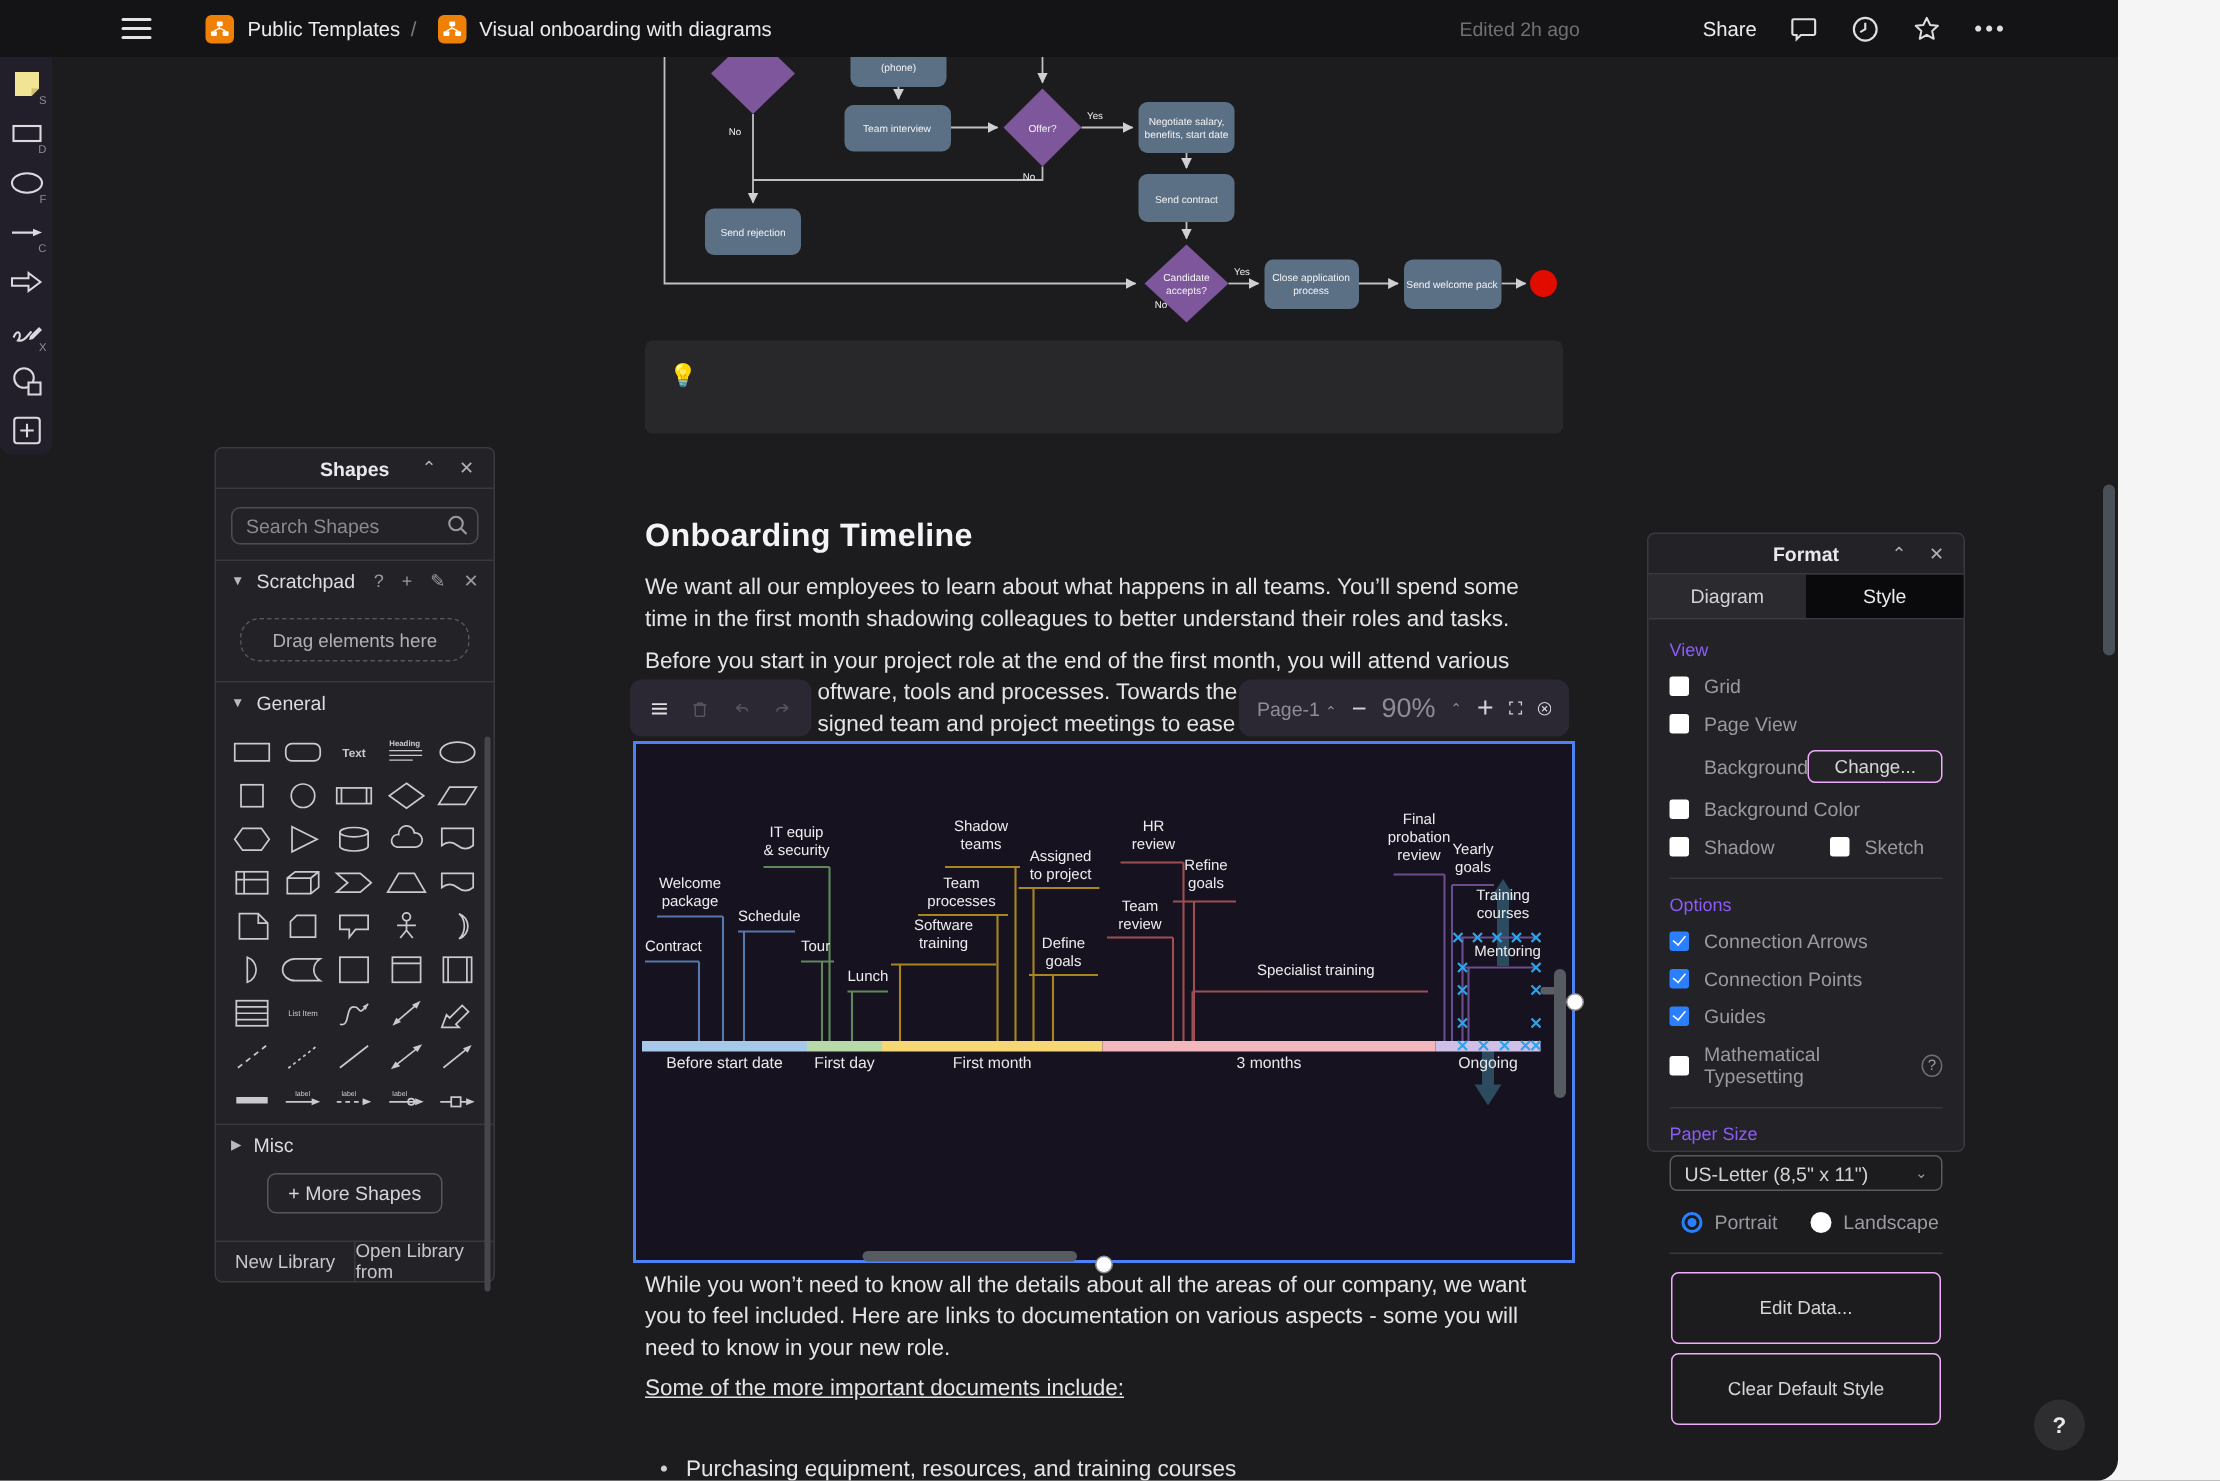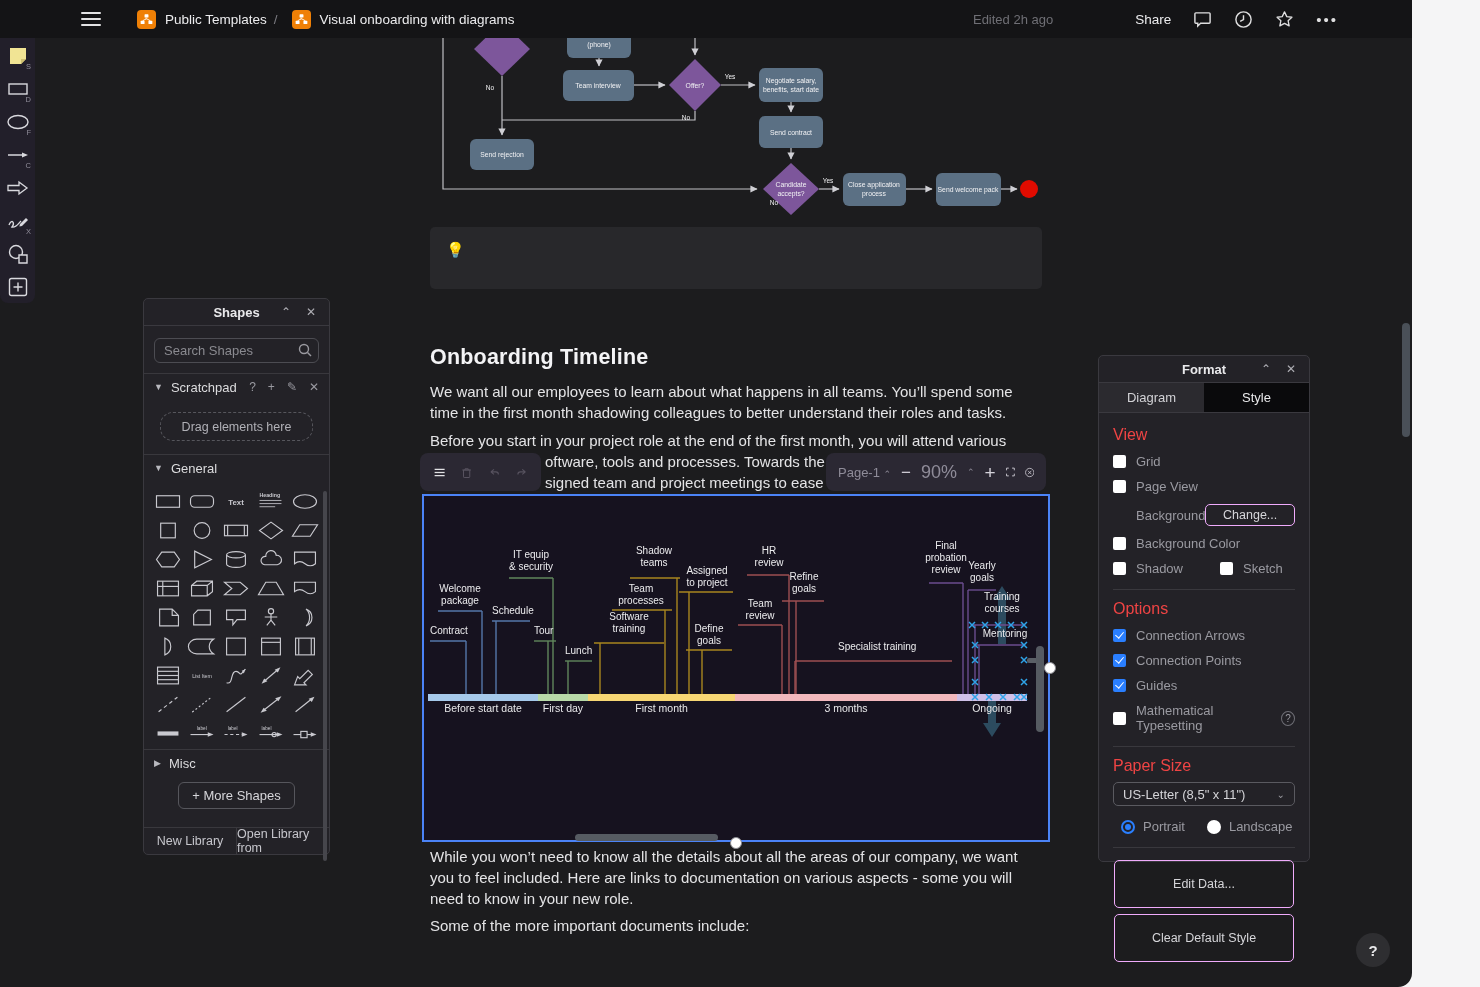--- a/index.html
+++ b/index.html
@@ -32,21 +32,21 @@
   #tipbox .tiptext { color:#e8e8ea; font-size:14.5px; font-style:italic; line-height:21px; }
 
   
   .h2 { left:430px; top:345px; color:#f4f4f6; font-size:21.5px; font-weight:bold; letter-spacing:.2px; }
   .para { color:#e4e4e6; font-size:15px; line-height:21px; width:614px; }
   #p1 { left:430px; top:381px; }
   #p2l1 { left:430px; top:430px; }
   #p2l2 { left:545px; top:451px; }
   #p2l3 { left:545px; top:472px; }
   #p3 { left:430px; top:846px; }
-  #p4 { left:430px; top:915px; }
+  #p4 { left:430px; top:915px;text-decoration:underline; }
   .bullet { left:440px; color:#e4e4e6; font-size:15px; }
   .bullet::before { content:"•"; margin-right:12px; color:#cfcfd2; }
   #b0 { top:995px; } #b1 { top:971px; }
 
   
   .mini-toolbar { background:#2b2833; border-radius:8px; height:38px; display:flex; align-items:center; z-index:25; }
   #tb-left { left:420px; top:453px; width:121px; padding:0 14px; gap:16px; }
   #tb-right { left:826px; top:453px; width:220px; padding:0 12px; gap:10px; justify-content:space-between; }
   .tbi { color:#57525f; width:17px; height:17px; }
   .tbi.on { color:#e2e2e5; }
@@ -86,27 +86,27 @@
   .dragzone { margin:12px 16px 13px 16px; height:29px; border:1px dashed #56565c; border-radius:13px; display:flex; align-items:center; justify-content:center; color:#b0b0b6; font-size:12.5px; }
   #shape-grid { padding:8px 6px 6px 8px; display:grid; grid-template-columns:repeat(5,1fr); row-gap:5px; height:268px; }
   .gcell { width:32px; height:24px; display:flex; align-items:center; justify-content:center; cursor:pointer; }
   .more-wrap { display:flex; justify-content:center; margin:6px 0 9px 0; }
   .more-btn { border:1px solid #56565c; border-radius:6px; background:transparent; color:#d6d6da; font-size:13px; padding:5px 13px; cursor:pointer; }
   .lib-footer { position:absolute; bottom:0; left:0; right:0; height:27px; border-top:1px solid #39383d; display:flex; }
   .lib-cell { flex:1; display:flex; align-items:center; justify-content:center; color:#c6c6cc; font-size:12.5px; cursor:pointer; }
   .lib-cell + .lib-cell { border-left:1px solid #39383d; }
   #sp-scroll { position:absolute; right:2px; top:192px; width:4px; height:370px; background:#46464c; border-radius:2px; }
 
-  #format-panel { left:1098px; top:355px; width:212px; height:507px; }
+  #format-panel { left:1098px; top:355px; width:212px; height:413px; }
   .tabs { height:30px; display:flex; border-bottom:1px solid #3a393f; }
   .tab { flex:1; display:flex; align-items:center; justify-content:center; font-size:13px; cursor:pointer; }
   .tab.active { background:#2b2a2f; color:#d2d2d6; }
   .tab.inactive { background:#0a0a0c; color:#eaeaec; }
   .fsec { padding:13px 14px 0 14px; }
-  .flabel { color:#ef4444; font-size:16px; margin-bottom:4px; }
+  .flabel { color:#8b5cf6; font-size:12px; margin-bottom:4px; }
   .frow { display:flex; align-items:center; margin-top:10px; }
   .cb { width:13px; height:13px; background:#ffffff; border-radius:2px; margin-right:10px; flex:none; }
   .cb.checked { background:#2a7fff; position:relative; }
   .cb.checked::after { content:""; position:absolute; left:4px; top:1px; width:4px; height:7px; border:solid #fff; border-width:0 1.8px 1.8px 0; transform:rotate(40deg); }
   .cblabel { color:#9a9aa1; font-size:13px; }
   .chg-btn, .wide-btn { border:1px solid #f0abfc; border-radius:5px; background:transparent; color:#d6d6da; font-size:12.5px; cursor:pointer; }
   .chg-btn { padding:3px 0; width:92px; margin-left:auto; }
   .bg-row { display:flex; align-items:center; margin-top:10px; }
   .bg-row .cblabel { margin-left:23px; }
   .qmark { width:15px; height:15px; border:1.4px solid #6f6f76; border-radius:50%; color:#9a9aa1; font-size:10px; display:flex; align-items:center; justify-content:center; margin-left:8px; }
@@ -193,20 +193,21 @@
   </div>
 
   <div class="abs h2">Onboarding Timeline</div>
   <div id="p1" class="abs para">We want all our employees to learn about what happens in all teams. You’ll spend some time in the first month shadowing colleagues to better understand their roles and tasks.</div>
   <div id="p2l1" class="abs para">Before you start in your project role at the end of the first month, you will attend various training</div>
   <div id="p2l2" class="abs para">oftware, tools and processes. Towards the mid</div>
   <div id="p2l3" class="abs para">signed team and project meetings to ease int</div>
   <div id="p3" class="abs para">While you won’t need to know all the details about all the areas of our company, we want you to feel included. Here are links to documentation on various aspects - some you will need to know in your new role.</div>
   <div id="p4" class="abs para">Some of the more important documents include:</div>
   <div id="b0" class="abs bullet">Applying for leave</div>
+  <div id="b1" class="abs bullet">Purchasing equipment, resources, and training courses</div>
 
   <div id="tb-left" class="abs mini-toolbar">
     <svg class="tbi on" viewBox="0 0 18 18">
         <g stroke="currentColor" stroke-width="2" fill="none">
           <line x1="1" y1="4" x2="17" y2="4"></line>
           <line x1="1" y1="9" x2="17" y2="9"></line>
           <line x1="1" y1="14" x2="17" y2="14"></line>
         </g>
       </svg>
     <svg class="tbi" viewBox="0 0 18 18">

